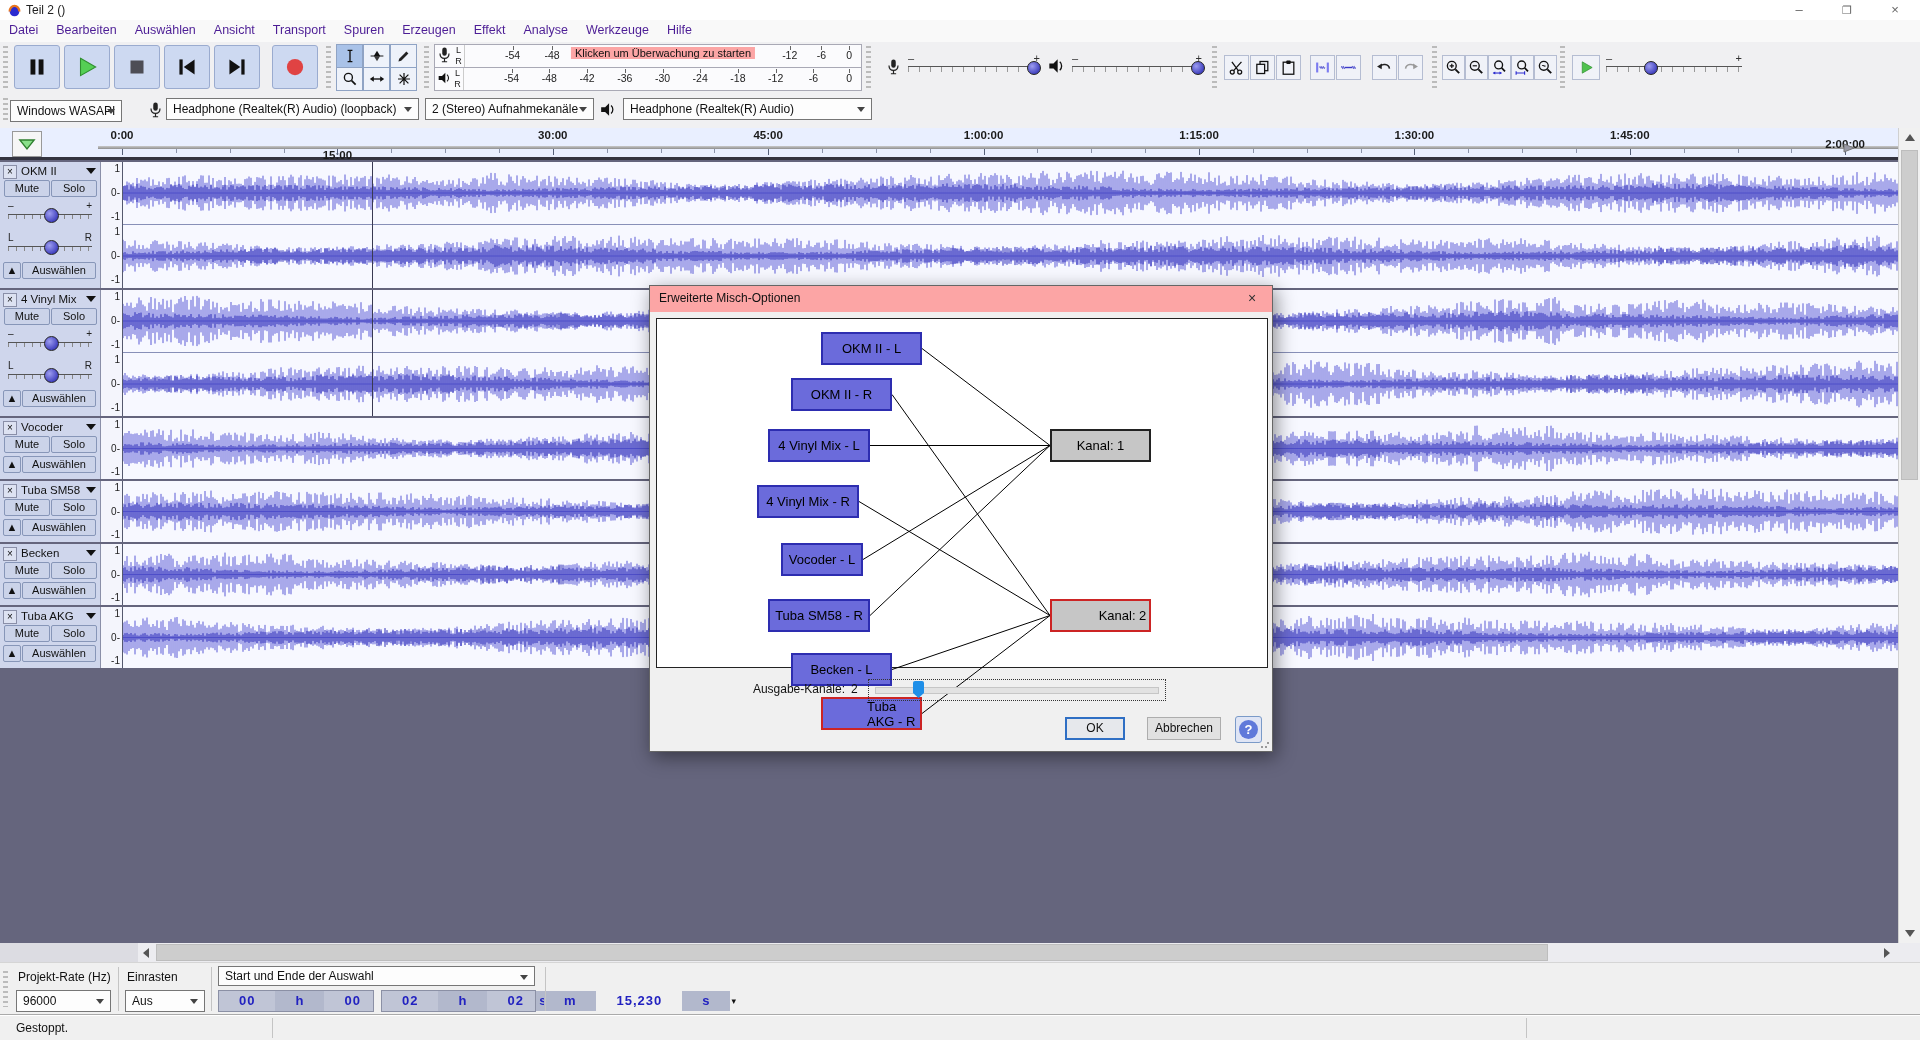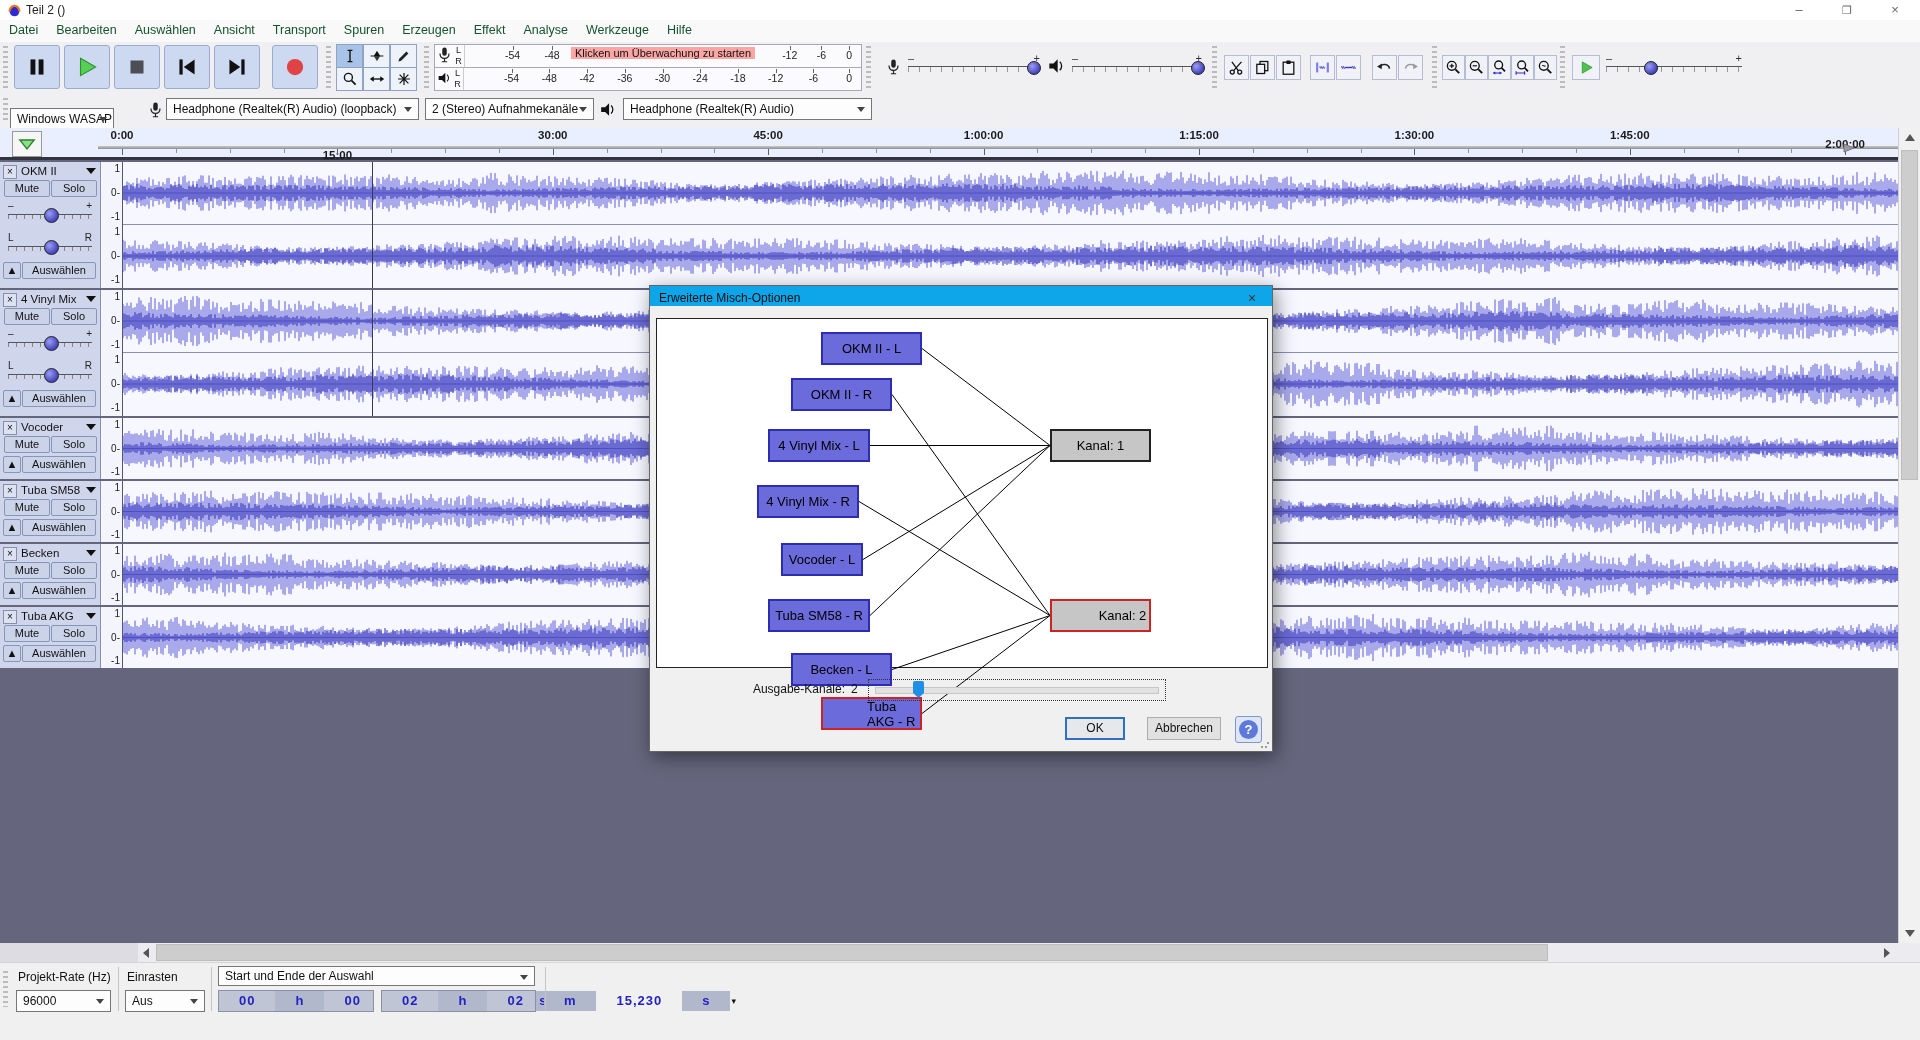--- a/index.html
+++ b/index.html
@@ -5,21 +5,21 @@
   html,body{margin:0;padding:0;background:#222;}
   #app{position:relative;width:1920px;height:1040px;background:#f0f0f0;overflow:hidden;
        font-family:"Liberation Sans","DejaVu Sans",sans-serif;font-size:12px;color:#111;
        -webkit-font-smoothing:antialiased;}
   .abs{position:absolute;}
   
   #titlebar{left:0;top:0;width:1920px;height:20px;background:#ffffff;}
   #titlebar .title{position:absolute;left:26px;top:3px;font-size:12px;color:#222;}
   .winbtn{position:absolute;top:0;width:46px;height:20px;text-align:center;line-height:20px;color:#666;font-size:13px;}
   #menubar{left:0;top:20px;width:1920px;height:22px;background:#f9f9f9;border-bottom:1px solid #e3e3e3;}
-  .menuitem{display:inline-block;padding:3px 9px;font-size:12.5px;color:#14532d;}
+  .menuitem{display:inline-block;padding:3px 9px;font-size:12.5px;color:#4c1d95;}
   
   #toolrow1{left:0;top:42px;width:1920px;height:50px;background:#f0f0f2;border-bottom:1px solid #d8d8d8;}
   #devicerow{left:0;top:92px;width:1920px;height:36px;background:#f0f0f2;border-bottom:1px solid #c9c9c9;}
   .grip{position:absolute;width:5px;background:repeating-linear-gradient(to bottom,#bbb 0 2px,transparent 2px 5px);}
   .tbtn{position:absolute;top:3px;width:44px;height:42px;background:#cdd9f1;border:1px solid #9aabcf;border-radius:3px;
         display:flex;align-items:center;justify-content:center;}
   .tbtn svg{width:26px;height:26px;}
   .tool{position:absolute;width:25px;height:22px;background:#eef2fa;border:1px solid #8fa3c4;display:flex;align-items:center;justify-content:center;}
   .tool.sel{background:#a9c2e8;}
   .tool svg{width:16px;height:16px;}
@@ -78,21 +78,21 @@
   .sep{position:absolute;top:4px;bottom:4px;width:1px;background:#c4c4c4;}
   .timefield{position:absolute;height:22px;background:#c0c5d6;border:1px solid #8b90a5;display:flex;align-items:center;padding-right:2px;box-sizing:border-box;}
   .timefield .cell{display:inline-block;padding:0 20px;height:100%;line-height:20px;font-weight:bold;color:#2222c0;font-size:13px;letter-spacing:1px;}
   .timefield .cell:nth-child(even){background:#b2b8cc;}
   .timefield .caret{color:#111;font-size:9px;margin-left:1px;}
   
   #statusbar{left:0;top:1014px;width:1920px;height:26px;background:#f0f0f0;border-top:1px solid #aaa;box-shadow:inset 0 1px 0 #fff;}
   
   #dialog{left:649px;top:285px;width:624px;height:467px;background:#f0f0f0;border:1px solid #666;
           box-shadow:3px 5px 18px rgba(0,0,0,.45);box-sizing:border-box;}
-  #dlgtitle{position:absolute;left:0;top:0;right:0;height:20px;background:#0ea5e9;}
+  #dlgtitle{position:absolute;left:0;top:0;right:0;height:26px;background:#fca5a5;}
   #dlgtitle .ttext{position:absolute;left:9px;top:5px;font-size:12px;color:#111;}
   #dlgclose{position:absolute;right:0;top:0;width:40px;height:26px;text-align:center;line-height:25px;font-size:14px;color:#333;}
   #board{position:absolute;left:6px;top:32px;width:610px;height:348px;background:#fff;border:1px solid #222;}
   .node{position:absolute;height:33px;display:flex;align-items:center;justify-content:center;
         font-size:13px;color:#000;box-sizing:border-box;}
   .node.in{background:#6b6bdb;border:2px solid #2d2db0;}
   .node.out{background:#c6c6c6;border:2px solid #222;}
   .node.hl{border-color:#cc2424;padding-left:44px;}
   #dlg-lines{position:absolute;left:0;top:0;width:624px;height:467px;pointer-events:none;}
   #dlgslider{position:absolute;left:218px;top:393px;width:296px;height:20px;border:1px dotted #333;}
@@ -431,21 +431,21 @@
       <span class="minus">–</span>
         <span class="plus">+</span>
         <div class="line"></div>
         <div class="ticks"></div>
       <div class="sthumb" id="speedthumb" style="left: calc(32% - 6px);"></div>
     </div>
   </div>
 
   <div class="abs" id="devicerow">
     <div class="grip" style="left:3px;top:6px;height:24px"></div>
-    <div class="combo" style="left:10px;top:16px;width:104px">Windows WASAPI</div>
+    <div class="combo" style="left:10px;top:8px;width:112px">Windows WASAPI</div>
     <svg class="abs" style="left:148px;top:7px" width="15" height="22" viewBox="0 0 20 24">
         <rect x="7" y="2" width="6" height="11" rx="3" fill="#222"></rect>
         <path d="M4 10c0 4.5 3 6.5 6 6.5s6-2 6-6.5" fill="none" stroke="#222" stroke-width="1.6"></path>
         <path d="M10 17v4M6.5 21h7" stroke="#222" stroke-width="1.6"></path>
       </svg>
     <div class="combo" style="left:166px;top:6px;width:253px">Headphone (Realtek(R) Audio) (loopback)</div>
     <div class="combo" style="left:425px;top:6px;width:169px">2 (Stereo) Aufnahmekanäle</div>
     <svg class="abs" style="left:598px;top:8px" width="19" height="19" viewBox="0 0 24 24">
         <polygon points="4,9 9,9 14,4 14,20 9,15 4,15" fill="#111"></polygon>
         <path d="M16.5 7c3 2.5 3 7.5 0 10" stroke="#111" stroke-width="1.6" fill="none"></path>
@@ -731,20 +731,25 @@
         <span class="cell">02</span>
         <span class="cell">m</span>
         <span class="cell">15,230</span>
         <span class="cell">s</span>
         <span class="caret">▾</span>
       </div>
     <div class="sep" style="left:545px"></div>
 
   </div>
 
+  <div class="abs" id="statusbar">
+    <span class="abs" style="left:16px;top:6px;font-size:12px">Gestoppt.</span>
+    <div class="sep" style="left:272px;top:3px;bottom:3px"></div>
+    <div class="sep" style="left:1526px;top:3px;bottom:3px"></div>
+  </div>
 
   <div class="abs" id="dialog">
     <div id="dlgtitle">
       <span class="ttext">Erweiterte Misch-Optionen</span>
       <div id="dlgclose">×</div>
     </div>
     <div id="board"></div>
     <svg id="dlg-lines" viewBox="0 0 624 467">
         <line x1="272" y1="62.5" x2="400" y2="159.5" stroke="#000" stroke-width="1"></line>
         <line x1="242" y1="108.5" x2="400" y2="329.5" stroke="#000" stroke-width="1"></line>

